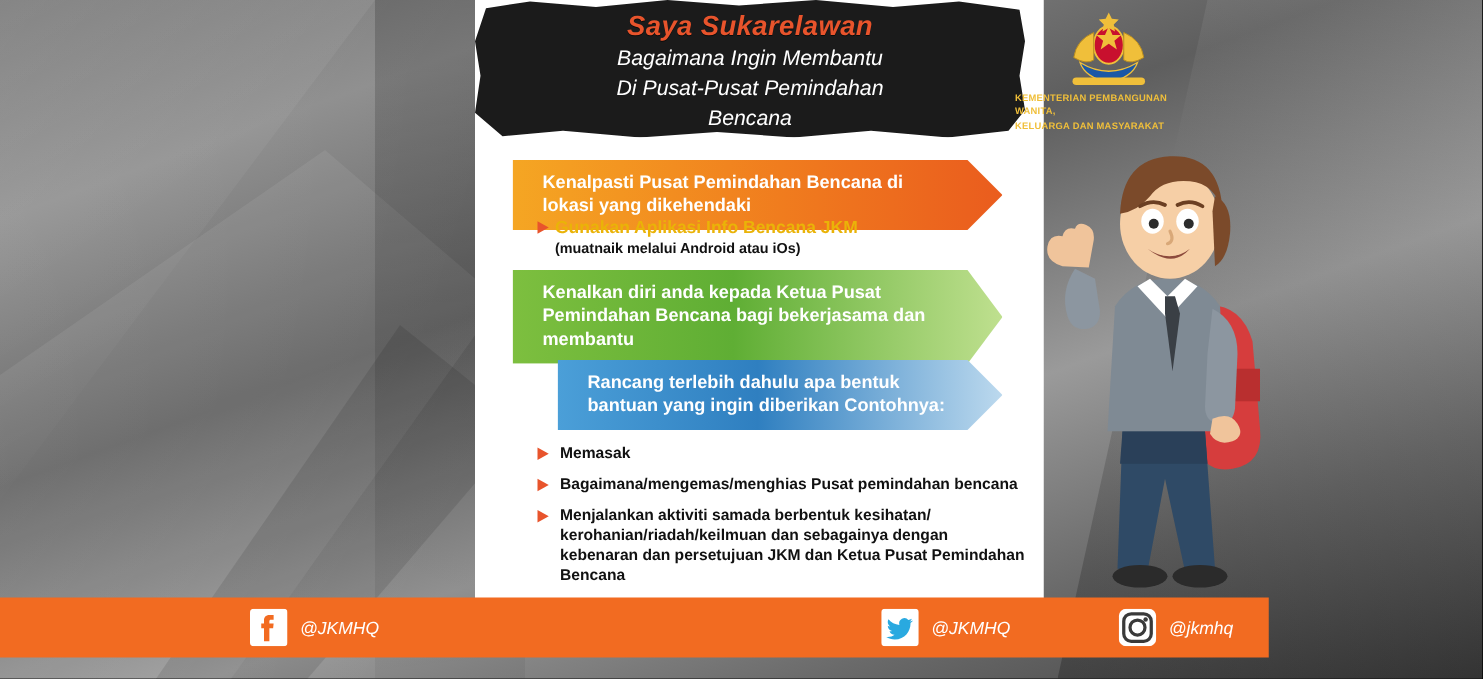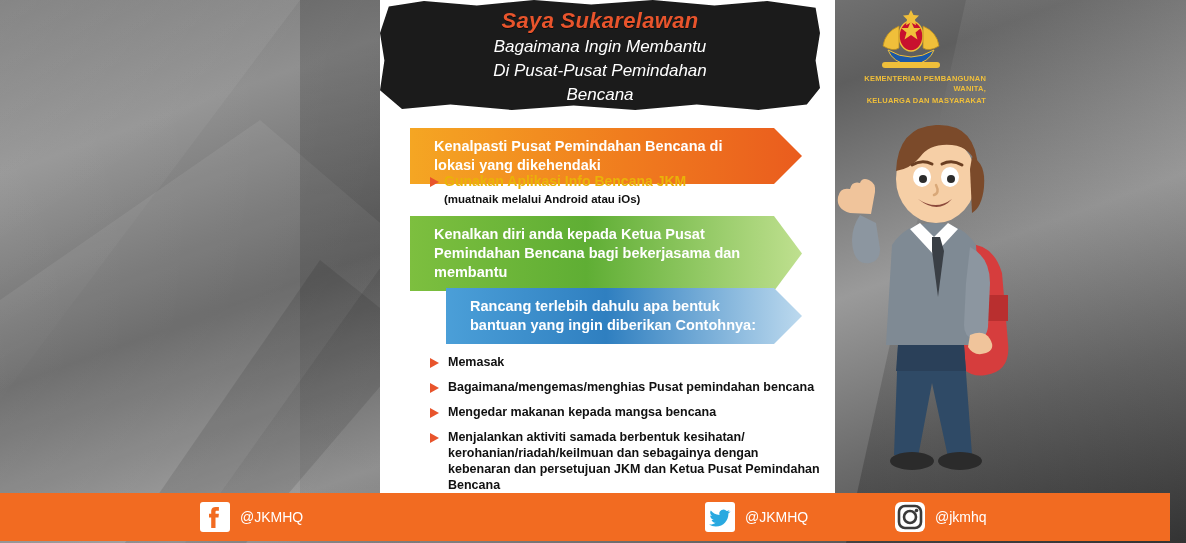--- a/index.html
+++ b/index.html
@@ -53,21 +53,21 @@
     color: #e8542c; font-size: 22px; font-weight: bold; font-style: italic;
     letter-spacing: .3px; line-height: 26px;
     text-shadow: 0 1px 0 rgba(0,0,0,.6);
   }
   .title-sub {
     color: #ffffff; font-size: 17px; font-style: italic; line-height: 22px;
     margin-top: 2px;
   }
 
   
-  .crest { position: absolute; left: 836px; top: 6px; width: 150px; text-align: right; }
+  .crest { position: absolute; left: 812px; top: 6px; width: 150px; text-align: left; }
   .crest-sym { width: 86px; height: 66px; margin: 0 auto; display:block; }
   .ministry {
     color: #f0bf3a; font-size: 7.5px; font-weight: bold; line-height: 10px;
     letter-spacing: .2px; margin-top: 2px; text-transform: uppercase;
   }
 
   
   .banner {
     position: relative; color: #fff; font-weight: bold; font-size: 14.5px;
     line-height: 19px; padding: 9px 40px 9px 24px;
@@ -103,22 +103,22 @@
     border-top: 5.5px solid transparent;
     border-bottom: 5.5px solid transparent;
   }
   .note-body { margin-left: 14px; }
 
   
   .mascot { position: absolute; left: 820px; top: 95px; width: 240px; height: 400px; }
 
   
   .footer {
-    position: absolute; left: 0; bottom: 2px; width: 1170px; height: 48px;
-    background: #f26b21; display: flex; align-items: center;
+    position: absolute; left: 0; bottom: 17px; width: 1015px; height: 48px;
+    background: #f26b21; display: flex; align-items: center; font-style: italic;
   }
   .fitem { display: flex; align-items: center; color: #fff; font-size: 14px; }
   .fitem .ftxt { margin-left: 10px; }
   .fb { position: absolute; left: 200px; }
   .fw { position: absolute; left: 392px; }
   .ft { position: absolute; left: 705px; }
   .fi { position: absolute; left: 895px; }
   .icon-sq { width: 30px; height: 30px; display: block; }
 </style>
 </head>
@@ -181,24 +181,20 @@
   <div class="bullet">
     <span class="tri"></span>
     <span class="btext">Memasak</span>
   </div>
   <div class="bullet">
     <span class="tri"></span>
     <span class="btext">Bagaimana/mengemas/menghias Pusat pemindahan bencana</span>
   </div>
   <div class="bullet">
     <span class="tri"></span>
-    <span class="btext">Mengedar makanan kepada mangsa bencana</span>
-  </div>
-  <div class="bullet">
-    <span class="tri"></span>
     <span class="btext">Menjalankan aktiviti samada berbentuk kesihatan/ kerohanian/riadah/keilmuan dan sebagainya dengan kebenaran dan persetujuan JKM dan Ketua Pusat Pemindahan Bencana</span>
   </div>
 </div>
 
 <svg class="mascot" viewBox="0 0 240 400">
 
   <path d="M40 120 q-12 18 -6 38 q4 12 16 10 q10 -2 10 -14 l-4 -26z" fill="#8c96a0"></path>
   <path d="M30 118 q-14 -4 -12 -16 q2 -10 12 -8 q2 -8 10 -6 q2 -6 9 -3 q7 3 6 12 l-4 22 z" fill="#f0c49b"></path>
 
   <path d="M138 150 q34 -6 44 28 l6 70 q3 28 -22 32 q-24 4 -30 -22 l-6 -74z" fill="#d63d3d"></path>

